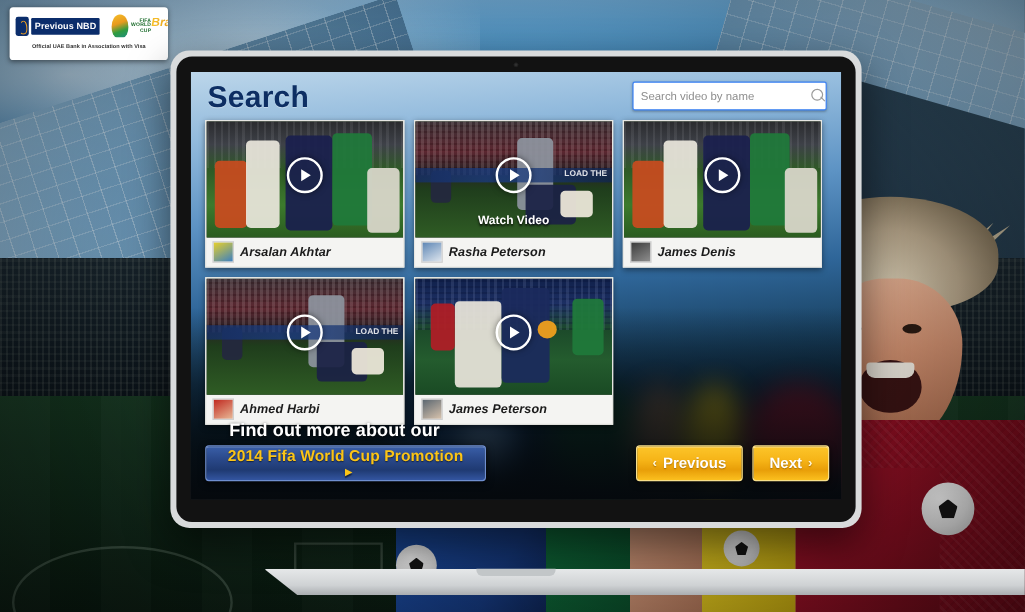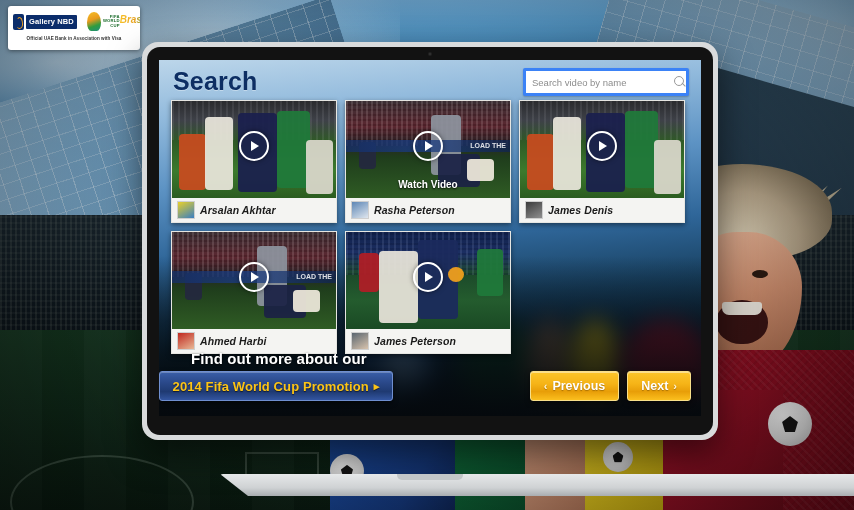--- a/index.html
+++ b/index.html
@@ -146,21 +146,21 @@
   .bl3{left:300px;bottom:0px;width:80px;height:95px;background:#0c3a1e;}
   .bl4{left:368px;bottom:0px;width:46px;height:95px;background:#7a5a3e;}
   .bl5{left:410px;bottom:0px;width:52px;height:95px;background:#c9ad10;}
   .bl6{left:462px;bottom:0px;width:90px;height:95px;background:#8c1126;}
   .bl7{left:0px;bottom:0px;width:170px;height:90px;background:#07222e;}
 
   .hdr{position:absolute;left:0;top:0;width:100%;height:40px;}
   .gtitle{position:absolute;left:14px;top:7px;font-size:25px;font-weight:bold;color:#0d2e63;
     letter-spacing:.2px;text-shadow:0 1px 0 rgba(255,255,255,.35);}
   .search{position:absolute;right:12px;top:8px;width:160px;height:22px;background:#fff;
-    border:3px solid #3b82f6;border-radius:2px;box-shadow:0 1px 2px rgba(0,0,0,.25);display:flex;align-items:center;}
+    border:1px solid #3b82f6;border-radius:2px;box-shadow:0 1px 2px rgba(0,0,0,.25);display:flex;align-items:center;}
   .search input{border:0;outline:0;flex:1;font-family:"Liberation Sans",sans-serif;font-size:9.5px;color:#333;
     padding:0 6px;background:transparent;}
   .search input::placeholder{color:#8d8d8d;}
   .mag{width:20px;height:20px;position:relative;margin-right:4px;flex:none;}
   .mag:before{content:"";position:absolute;left:4px;top:4px;width:8px;height:8px;border:1.3px solid #9a9a9a;border-radius:50%;}
   .mag:after{content:"";position:absolute;left:11px;top:12px;width:5px;height:1.3px;background:#9a9a9a;transform:rotate(45deg);}
 
   .grid{position:absolute;left:12px;top:40px;width:514px;display:grid;
     grid-template-columns:repeat(3,166px);grid-template-rows:repeat(2,123px);gap:8px 8px;}
   .card{background:#f2f2f0;border:1px solid #e6e6e2;box-shadow:0 2px 5px rgba(0,0,0,.45);
@@ -191,24 +191,24 @@
   .sc-day:before{content:"";position:absolute;left:0;top:0;width:100%;height:40%;opacity:.5;
     background-image:repeating-linear-gradient(90deg, rgba(220,220,225,.18) 0 2px, transparent 2px 6px);}
   .pl{position:absolute;border-radius:4px;}
   .board{position:absolute;height:13%;left:0;right:0;top:40%;opacity:.75;}
   .boardtxt{position:absolute;color:#fff;font-size:7px;font-weight:bold;opacity:.85;white-space:nowrap;}
 
   
   .foot{position:absolute;left:0;right:0;bottom:0;height:72px;}
   .findout{position:absolute;left:32px;top:6px;color:#fff;font-size:15px;font-weight:bold;
     text-shadow:0 1px 3px rgba(0,0,0,.9);letter-spacing:.1px;}
-  .promo{position:absolute;left:0;top:27px;width:232px;height:28px;
+  .promo{position:absolute;left:12px;top:27px;width:232px;height:28px;
     background:linear-gradient(180deg,#3a5fa8 0%,#2b4a8c 35%,#1f3a72 70%,#3355a0 100%);
     border:1px solid #6f8fd0;border-radius:3px;display:flex;align-items:center;justify-content:center;
-    box-shadow:0 2px 5px rgba(0,0,0,.6), inset 0 1px 0 rgba(255,255,255,.25);cursor:pointer;}
+    box-shadow:0 2px 5px rgba(0,0,0,.6), inset 0 1px 0 rgba(255,255,255,.25);cursor:pointer;flex-direction:column;}
   .promo span{color:#fbc417;font-size:13px;font-weight:bold;letter-spacing:.1px;text-shadow:0 1px 1px rgba(0,0,0,.55);}
   .promo .arw{margin-left:5px;font-size:11px;color:#fbc417;}
   .nav{position:absolute;right:10px;top:27px;display:flex;gap:8px;}
   .nbtn{height:28px;border:1px solid #f8df8a;border-radius:3px;
     background:linear-gradient(180deg,#fcc52a 0%,#f6b417 42%,#e89e08 70%,#fbbf1e 100%);
     display:flex;align-items:center;justify-content:center;padding:0 13px;cursor:pointer;
     box-shadow:0 2px 5px rgba(0,0,0,.6), inset 0 1px 0 rgba(255,255,255,.45);}
   .nbtn span{color:#fff;font-size:12.5px;font-weight:bold;text-shadow:0 1px 1px rgba(140,90,0,.7);}
   .nbtn .chev{color:#fff6d8;font-size:11px;}
   .nbtn .chev.l{margin-right:5px;} .nbtn .chev.r{margin-left:5px;}
@@ -264,21 +264,21 @@
     <div class="ball b1"></div>
     <div class="ball b2"></div>
     <div class="ball b3"></div>
     <div class="bg-vig"></div>
   </div>
 
   <div class="badge">
     <div class="badge-row">
       <div class="nbd">
         <div class="nbd-mark"></div>
-        <div class="nbd-txt">Gallery NBD</div>
+        <div class="nbd-txt">Previous NBD</div>
       </div>
       <div class="badge-div"></div>
       <div class="fifa-trophy"></div>
       <div class="fifa">
         <div class="fifa-top">FIFA WORLD CUP</div>
         <div class="fifa-br">Brasil</div>
       </div>
     </div>
     <div class="badge-sub">Official UAE Bank in Association with Visa</div>
   </div>

